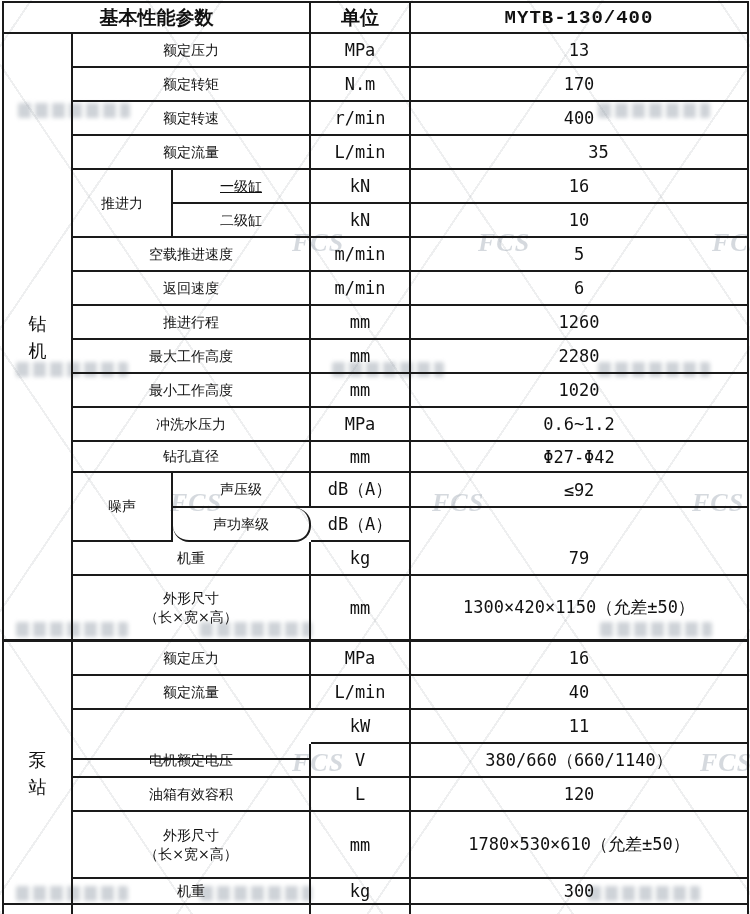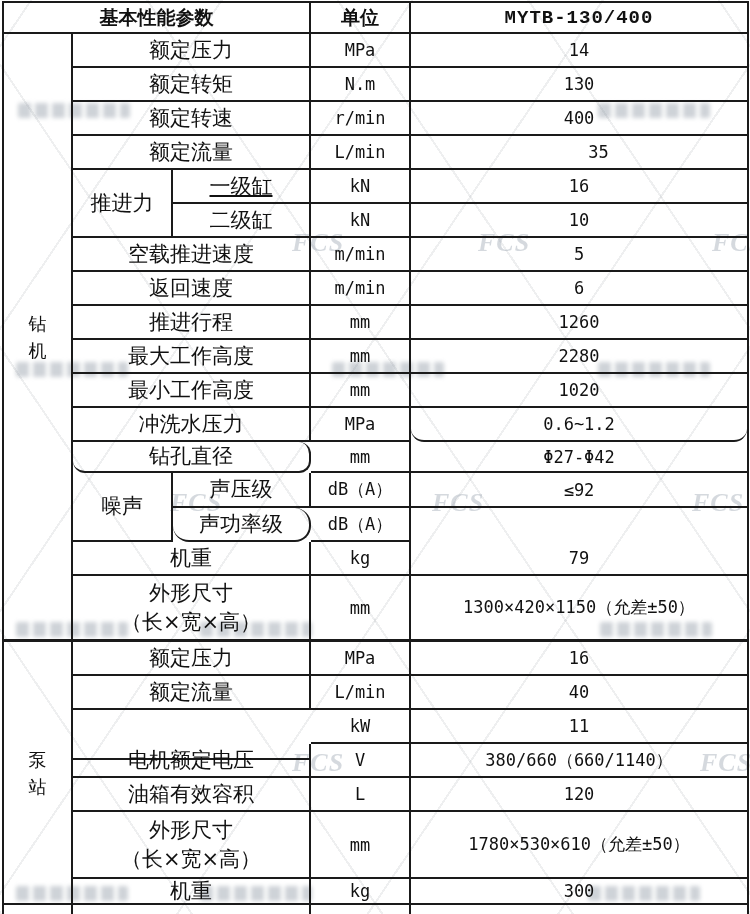--- a/index.html
+++ b/index.html
@@ -51,21 +51,21 @@
     display: flex; align-items: center; justify-content: center;
     box-sizing: border-box;
     overflow: hidden;
     text-align: center;
   }
   .last { border-right: none; }
   .sec { border-bottom-width: 3px; }   
   .nob { border-bottom: none; }        
   .hdr { font-weight: bold; font-size: 19px; }
   .hdr-mono { font-weight: bold; font-size: 19px; font-family: "Liberation Mono", "DejaVu Sans Mono", monospace; letter-spacing: 1px; }
-  .lbl { font-size: 21px; line-height: 1.35; white-space: pre-line; }
+  .lbl { font-size: 14px; line-height: 1.35; white-space: pre-line; }
   .val { font-size: 17px; font-family: "DejaVu Sans Mono", "Liberation Mono", monospace; }
   .cat-text {
     width: 1.15em;
     word-break: break-all;
     line-height: 1.5;
     text-align: center;
     font-size: 18px;
   }
 </style>
 </head>
@@ -103,25 +103,25 @@
 
     <div class="c sec" style="grid-column:1; grid-row:2/19;">
       <span class="cat-text">钻机</span>
     </div>
     <div class="c" style="grid-column:1; grid-row:19/26;">
       <span class="cat-text">泵站</span>
     </div>
 
     <div class="c lbl" style="grid-column:2/4; grid-row:2;">额定压力</div>
     <div class="c val" style="grid-column:4; grid-row:2;">MPa</div>
-    <div class="c val last" style="grid-column:5; grid-row:2;">14</div>
+    <div class="c val last" style="grid-column:5; grid-row:2;">13</div>
 
     <div class="c lbl" style="grid-column:2/4; grid-row:3;">额定转矩</div>
     <div class="c val" style="grid-column:4; grid-row:3;">N.m</div>
-    <div class="c val last" style="grid-column:5; grid-row:3;">130</div>
+    <div class="c val last" style="grid-column:5; grid-row:3;">170</div>
 
     <div class="c lbl" style="grid-column:2/4; grid-row:4;">额定转速</div>
     <div class="c val" style="grid-column:4; grid-row:4;text-align:center;">r/min</div>
     <div class="c val last" style="grid-column:5; grid-row:4;">400</div>
 
     <div class="c lbl" style="grid-column:2/4; grid-row:5;">额定流量</div>
     <div class="c val" style="grid-column:4; grid-row:5;">L/min</div>
     <div class="c val last" style="grid-column:5; grid-row:5;padding-left:39px;">35</div>
 
     <div class="c lbl" style="grid-column:2; grid-row:6/8;">推进力</div>
@@ -148,23 +148,23 @@
     <div class="c lbl" style="grid-column:2/4; grid-row:11;">最大工作高度</div>
     <div class="c val" style="grid-column:4; grid-row:11;">mm</div>
     <div class="c val last" style="grid-column:5; grid-row:11;">2280</div>
 
     <div class="c lbl" style="grid-column:2/4; grid-row:12;">最小工作高度</div>
     <div class="c val" style="grid-column:4; grid-row:12;">mm</div>
     <div class="c val last" style="grid-column:5; grid-row:12;">1020</div>
 
     <div class="c lbl" style="grid-column:2/4; grid-row:13;">冲洗水压力</div>
     <div class="c val" style="grid-column:4; grid-row:13;">MPa</div>
-    <div class="c val last" style="grid-column:5; grid-row:13;border-radius:13px;">0.6~1.2</div>
-
-    <div class="c lbl" style="grid-column:2/4; grid-row:14;border-radius:12px;">钻孔直径</div>
+    <div class="c val last" style="grid-column:5; grid-row:13;">0.6~1.2</div>
+
+    <div class="c lbl" style="grid-column:2/4; grid-row:14;">钻孔直径</div>
     <div class="c val" style="grid-column:4; grid-row:14;">mm</div>
     <div class="c val last" style="grid-column:5; grid-row:14;">Φ27-Φ42</div>
 
     <div class="c lbl" style="grid-column:2; grid-row:15/17;">噪声</div>
     <div class="c lbl" style="grid-column:3; grid-row:15;">声压级</div>
     <div class="c val" style="grid-column:4; grid-row:15;">dB（A）</div>
     <div class="c val last" style="grid-column:5; grid-row:15;">≤92</div>
 
     <div class="c lbl" style="grid-column:3; grid-row:16;border-radius:16px;">声功率级</div>
     <div class="c val" style="grid-column:4; grid-row:16;">dB（A）</div>

